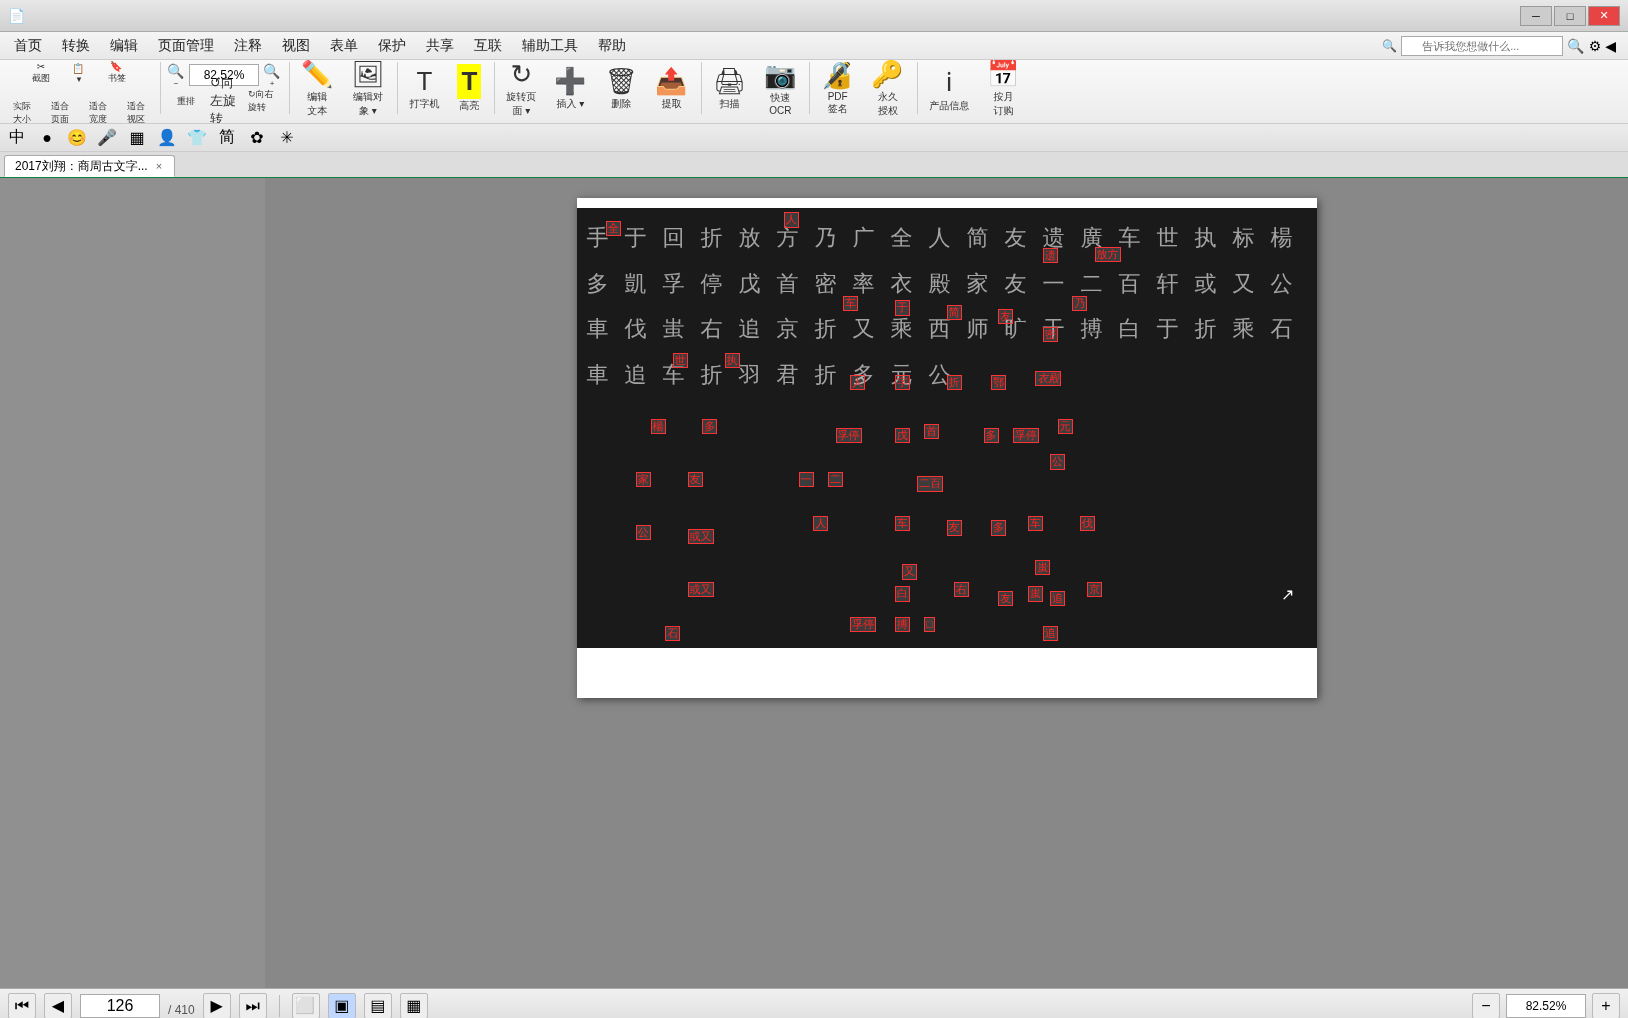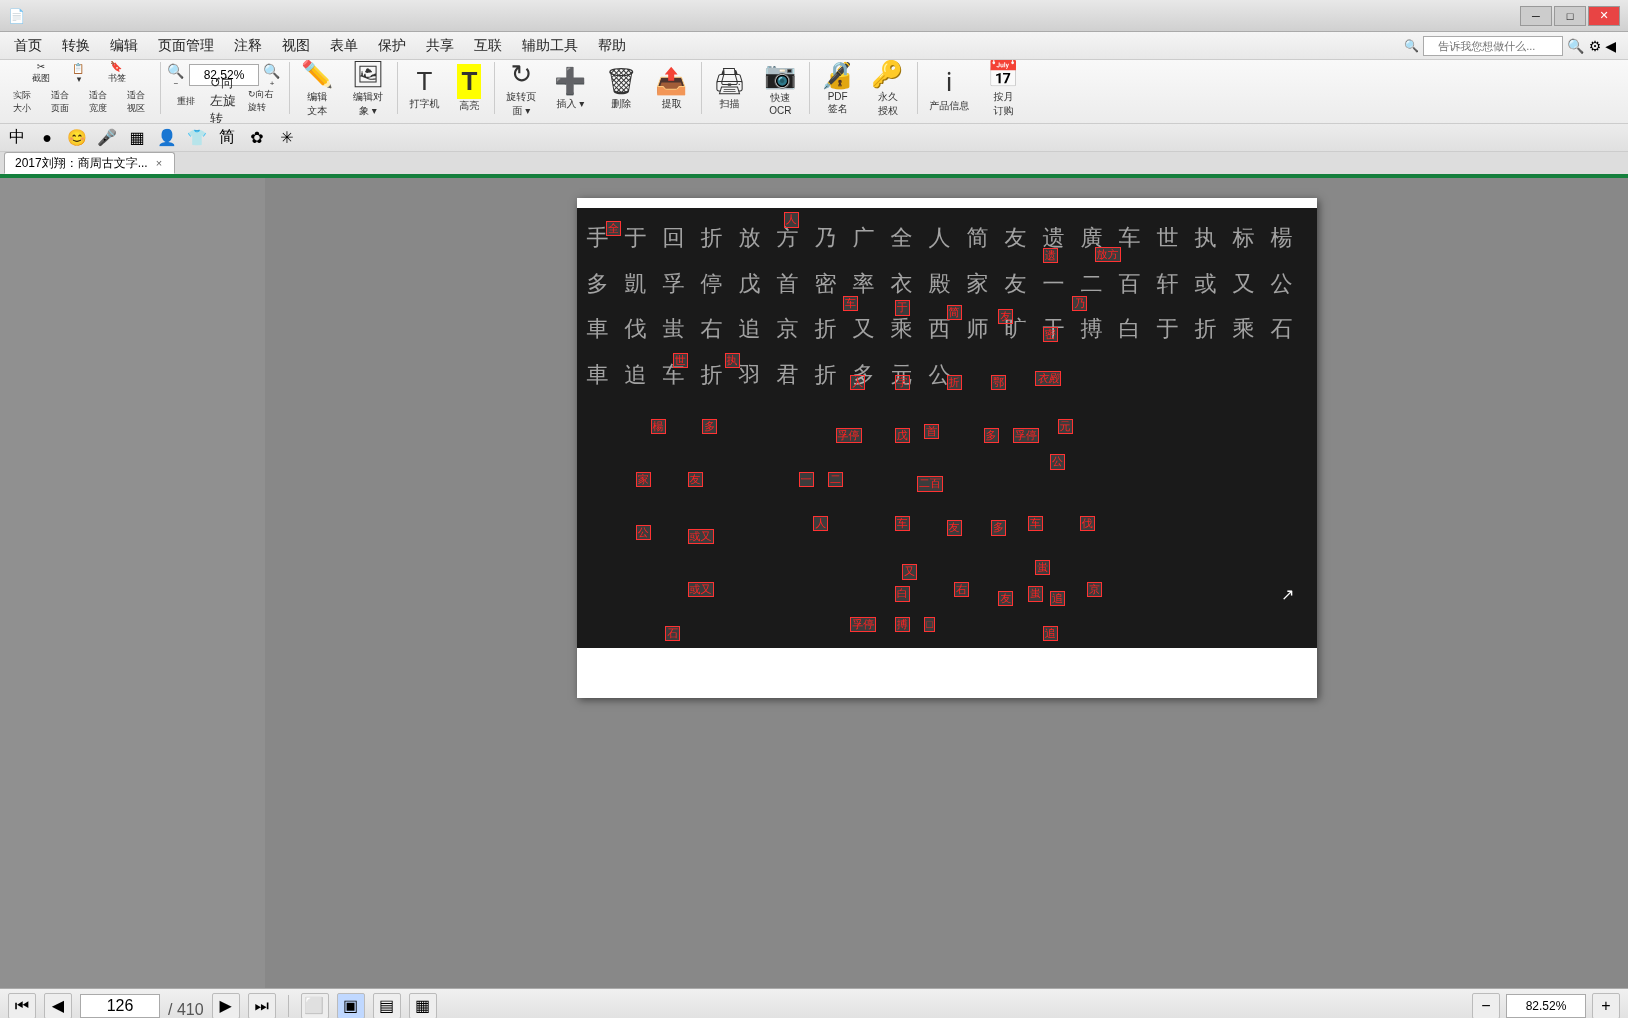--- a/index.html
+++ b/index.html
@@ -48,23 +48,23 @@
     }
     #menubar .menu-item {
       padding: 4px 10px;
       font-size: 14px;
       cursor: pointer;
       color: #222;
       white-space: nowrap;
     }
     #menubar .menu-separator { flex: 1; }
     #menubar .search-input {
-      width: 140px; height: 20px;
+      width: 162px; height: 20px;
       border: 1px solid #aaa;
-      padding: 0 14px;
+      padding: 0 20px;
       font-size: 11px;
     }
 
     
     #toolbar {
       background: linear-gradient(to bottom, #f9f9f9, #ececec);
       border-bottom: 1px solid #ccc;
       padding: 3px 4px;
       display: flex;
       align-items: center;
@@ -123,21 +123,21 @@
       border-radius: 2px;
     }
 
     
     #tabbar {
       background: #ddd;
       height: 26px;
       display: flex;
       align-items: flex-end;
       padding: 0 4px;
-      border-bottom: 4px solid #15803d;
+      border-bottom: 1px solid #15803d;
     }
     .tab {
       background: linear-gradient(to bottom, #f0f0f0, #e0e0e0);
       border: 1px solid #aaa;
       border-bottom: none;
       height: 22px;
       padding: 0 10px;
       display: flex;
       align-items: center;
       gap: 6px;
@@ -315,21 +315,21 @@
 </div>
 
 <div id="toolbar" style="display:flex;align-items:stretch;padding:2px 4px;min-height:64px;flex-wrap:nowrap;overflow:hidden;">
 
   <div class="tb-group" style="flex-direction:column;justify-content:space-between;padding-bottom:2px;">
     <div style="display:flex;gap:2px;">
       <div class="tb-btn-small" title="截图">✂ <span style="font-size:9px;">截图</span></div>
       <div class="tb-btn-small" title="剪贴板">📋<span style="font-size:9px;">▾</span></div>
       <div class="tb-btn-small" title="书签">🔖<span style="font-size:9px;">书签</span></div>
     </div>
-    <div style="display:flex;gap:2px;margin-top:6px;">
+    <div style="display:flex;gap:2px;margin-top:17px;">
       <div class="tb-btn-small" style="font-size:9px;">实际<br>大小</div>
       <div class="tb-btn-small" style="font-size:9px;">适合<br>页面</div>
       <div class="tb-btn-small" style="font-size:9px;">适合<br>宽度</div>
       <div class="tb-btn-small" style="font-size:9px;">适合<br>视区</div>
     </div>
   </div>
 
   <div class="tb-group" style="flex-direction:column;justify-content:center;gap:4px;">
     <div style="display:flex;align-items:center;gap:2px;">
       <div class="tb-btn-small" style="font-size:14px;width:22px;">🔍<span style="font-size:8px;">−</span></div>
@@ -592,21 +592,21 @@
     </div>
 
     <div style="height:100px;"></div>
   </div>
 </div>
 
 <div id="statusbar">
   <div class="sb-btn">⏮</div>
   <div class="sb-btn">◀</div>
   <input class="page-input" style="width: 80px; height: 24px; border: 1px solid rgb(170, 170, 170); text-align: center;" value="126">
-  <span style="font-size:16px;color:#555;margin-top:8px;">/ 410</span>
+  <span style="font-size:12px;color:#555;margin-top:8px;">/ 410</span>
   <div class="sb-btn">▶</div>
   <div class="sb-btn">⏭</div>
 
   <div class="sb-separator"></div>
 
   <div class="sb-btn">⬜</div>
   <div class="sb-btn" style="background:#c0d8ff;">▣</div>
   <div class="sb-btn">▤</div>
   <div class="sb-btn">▦</div>
 

